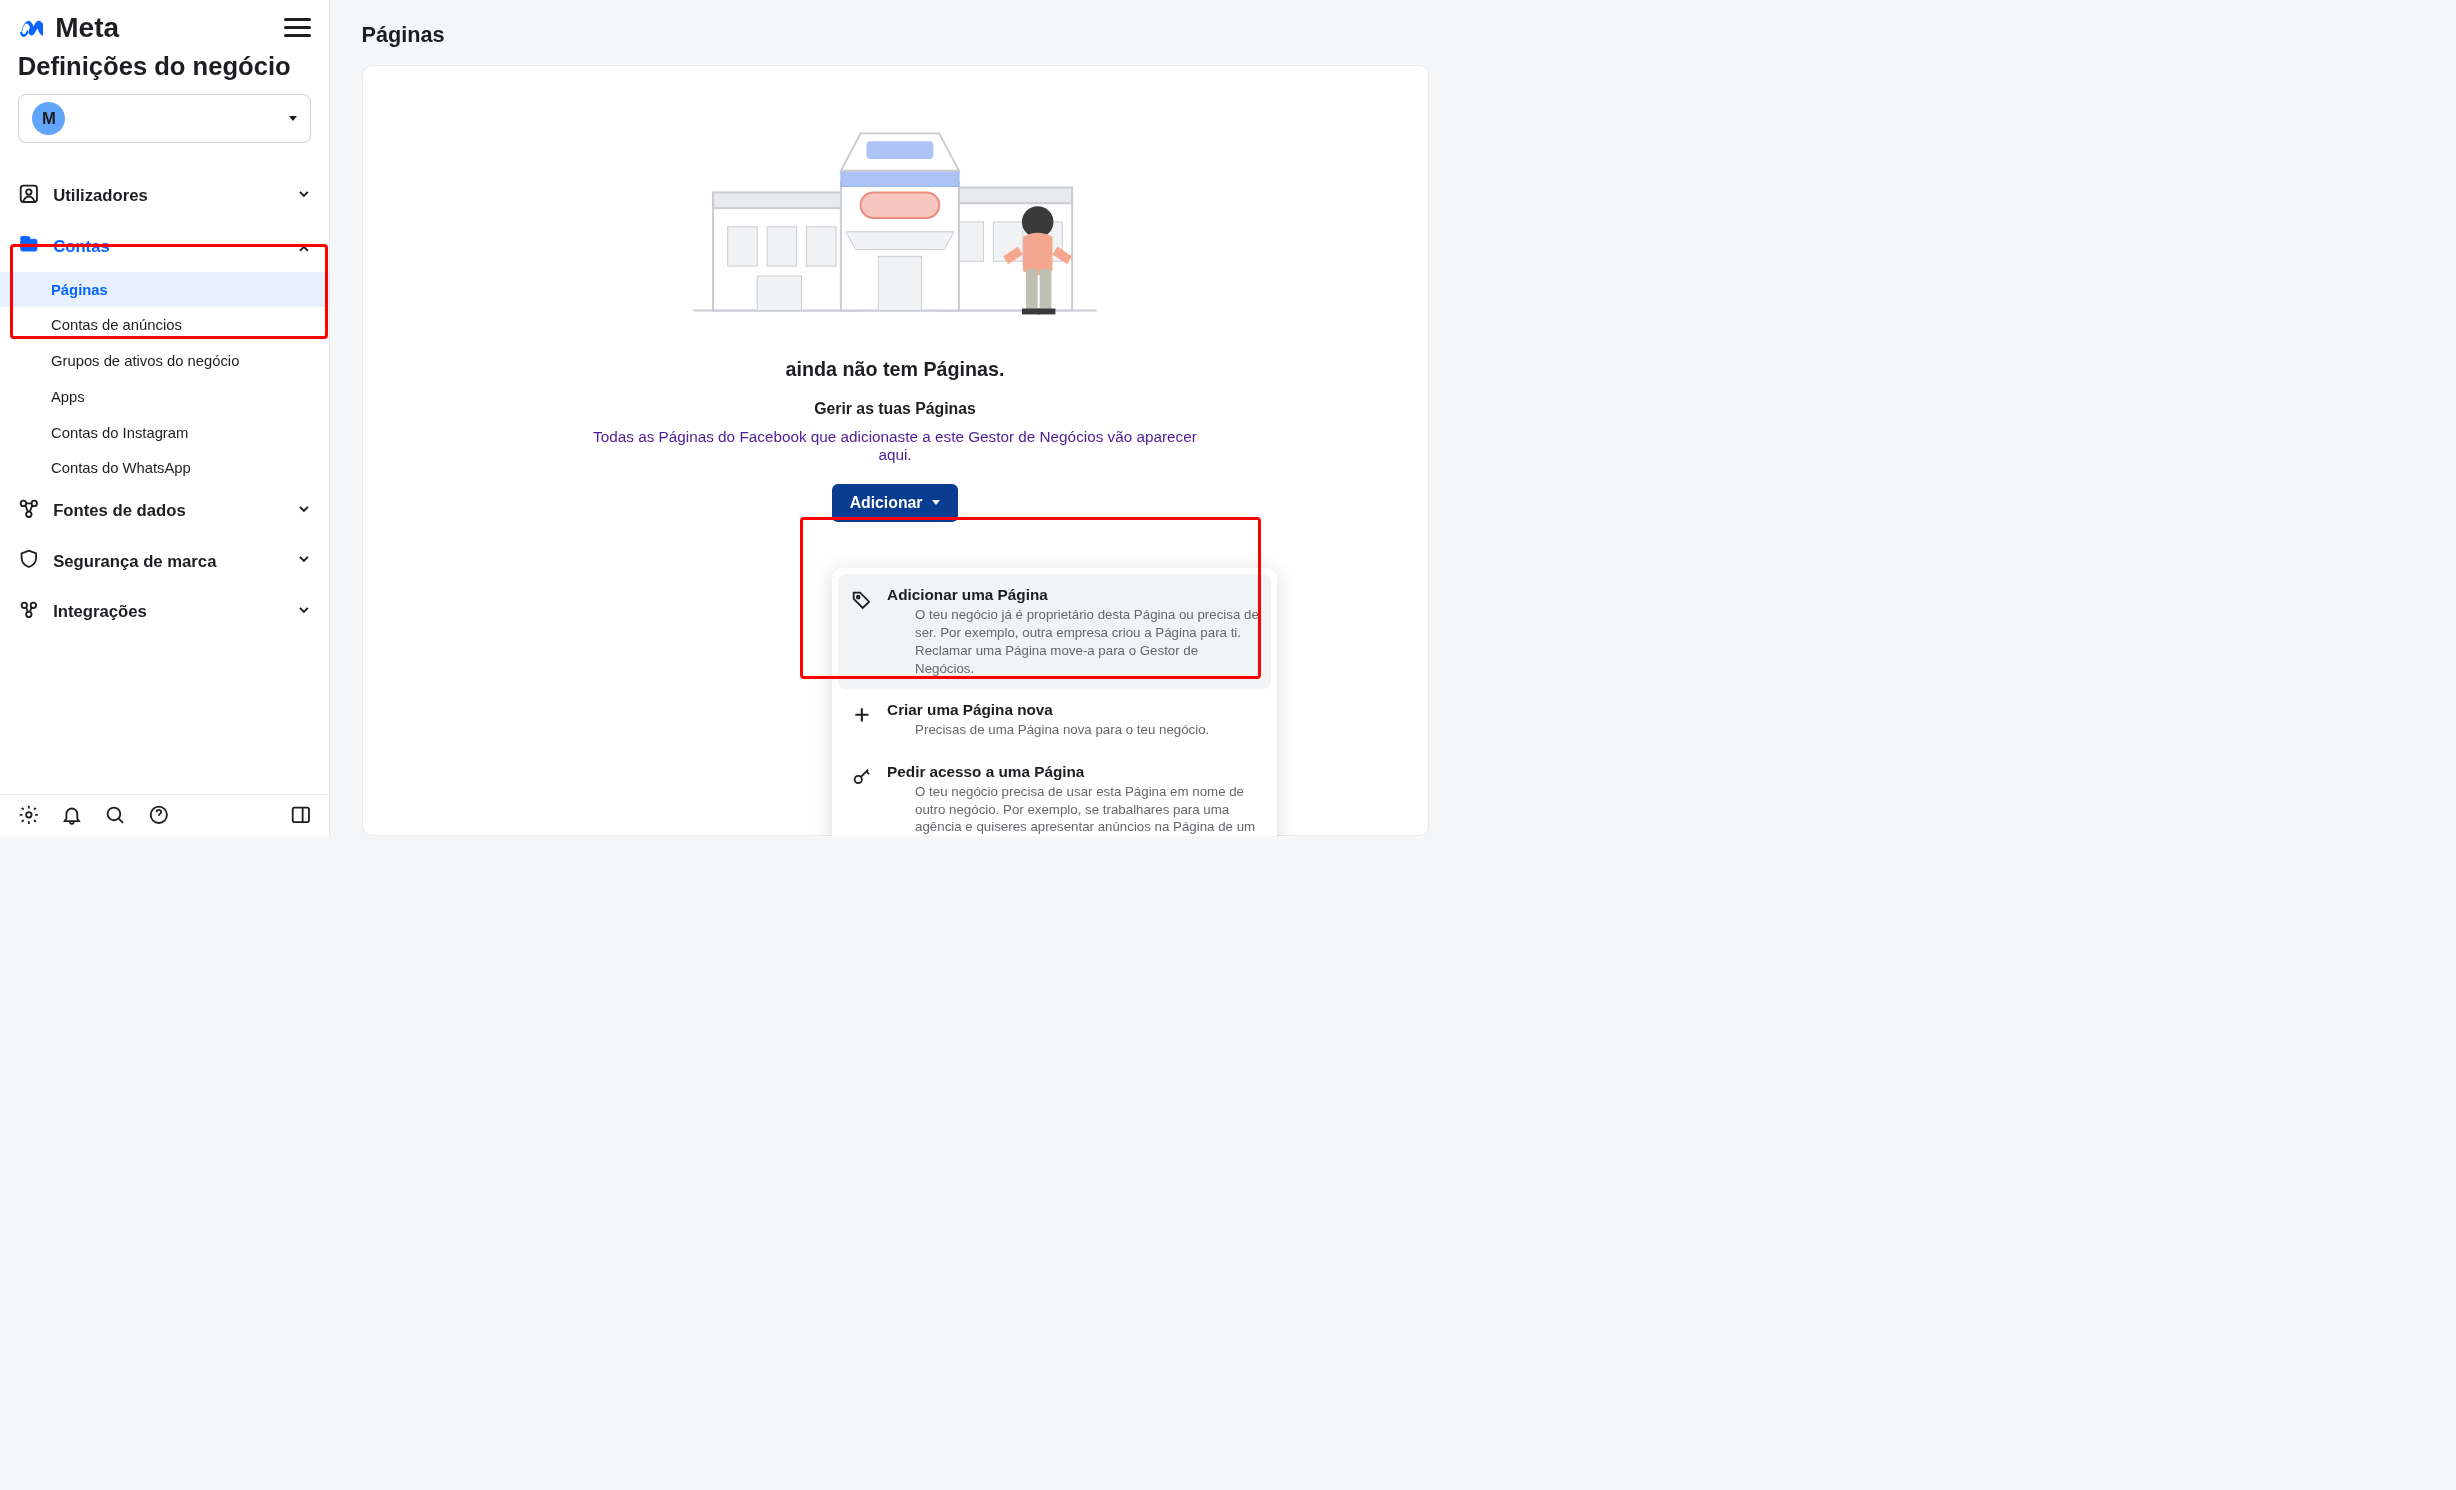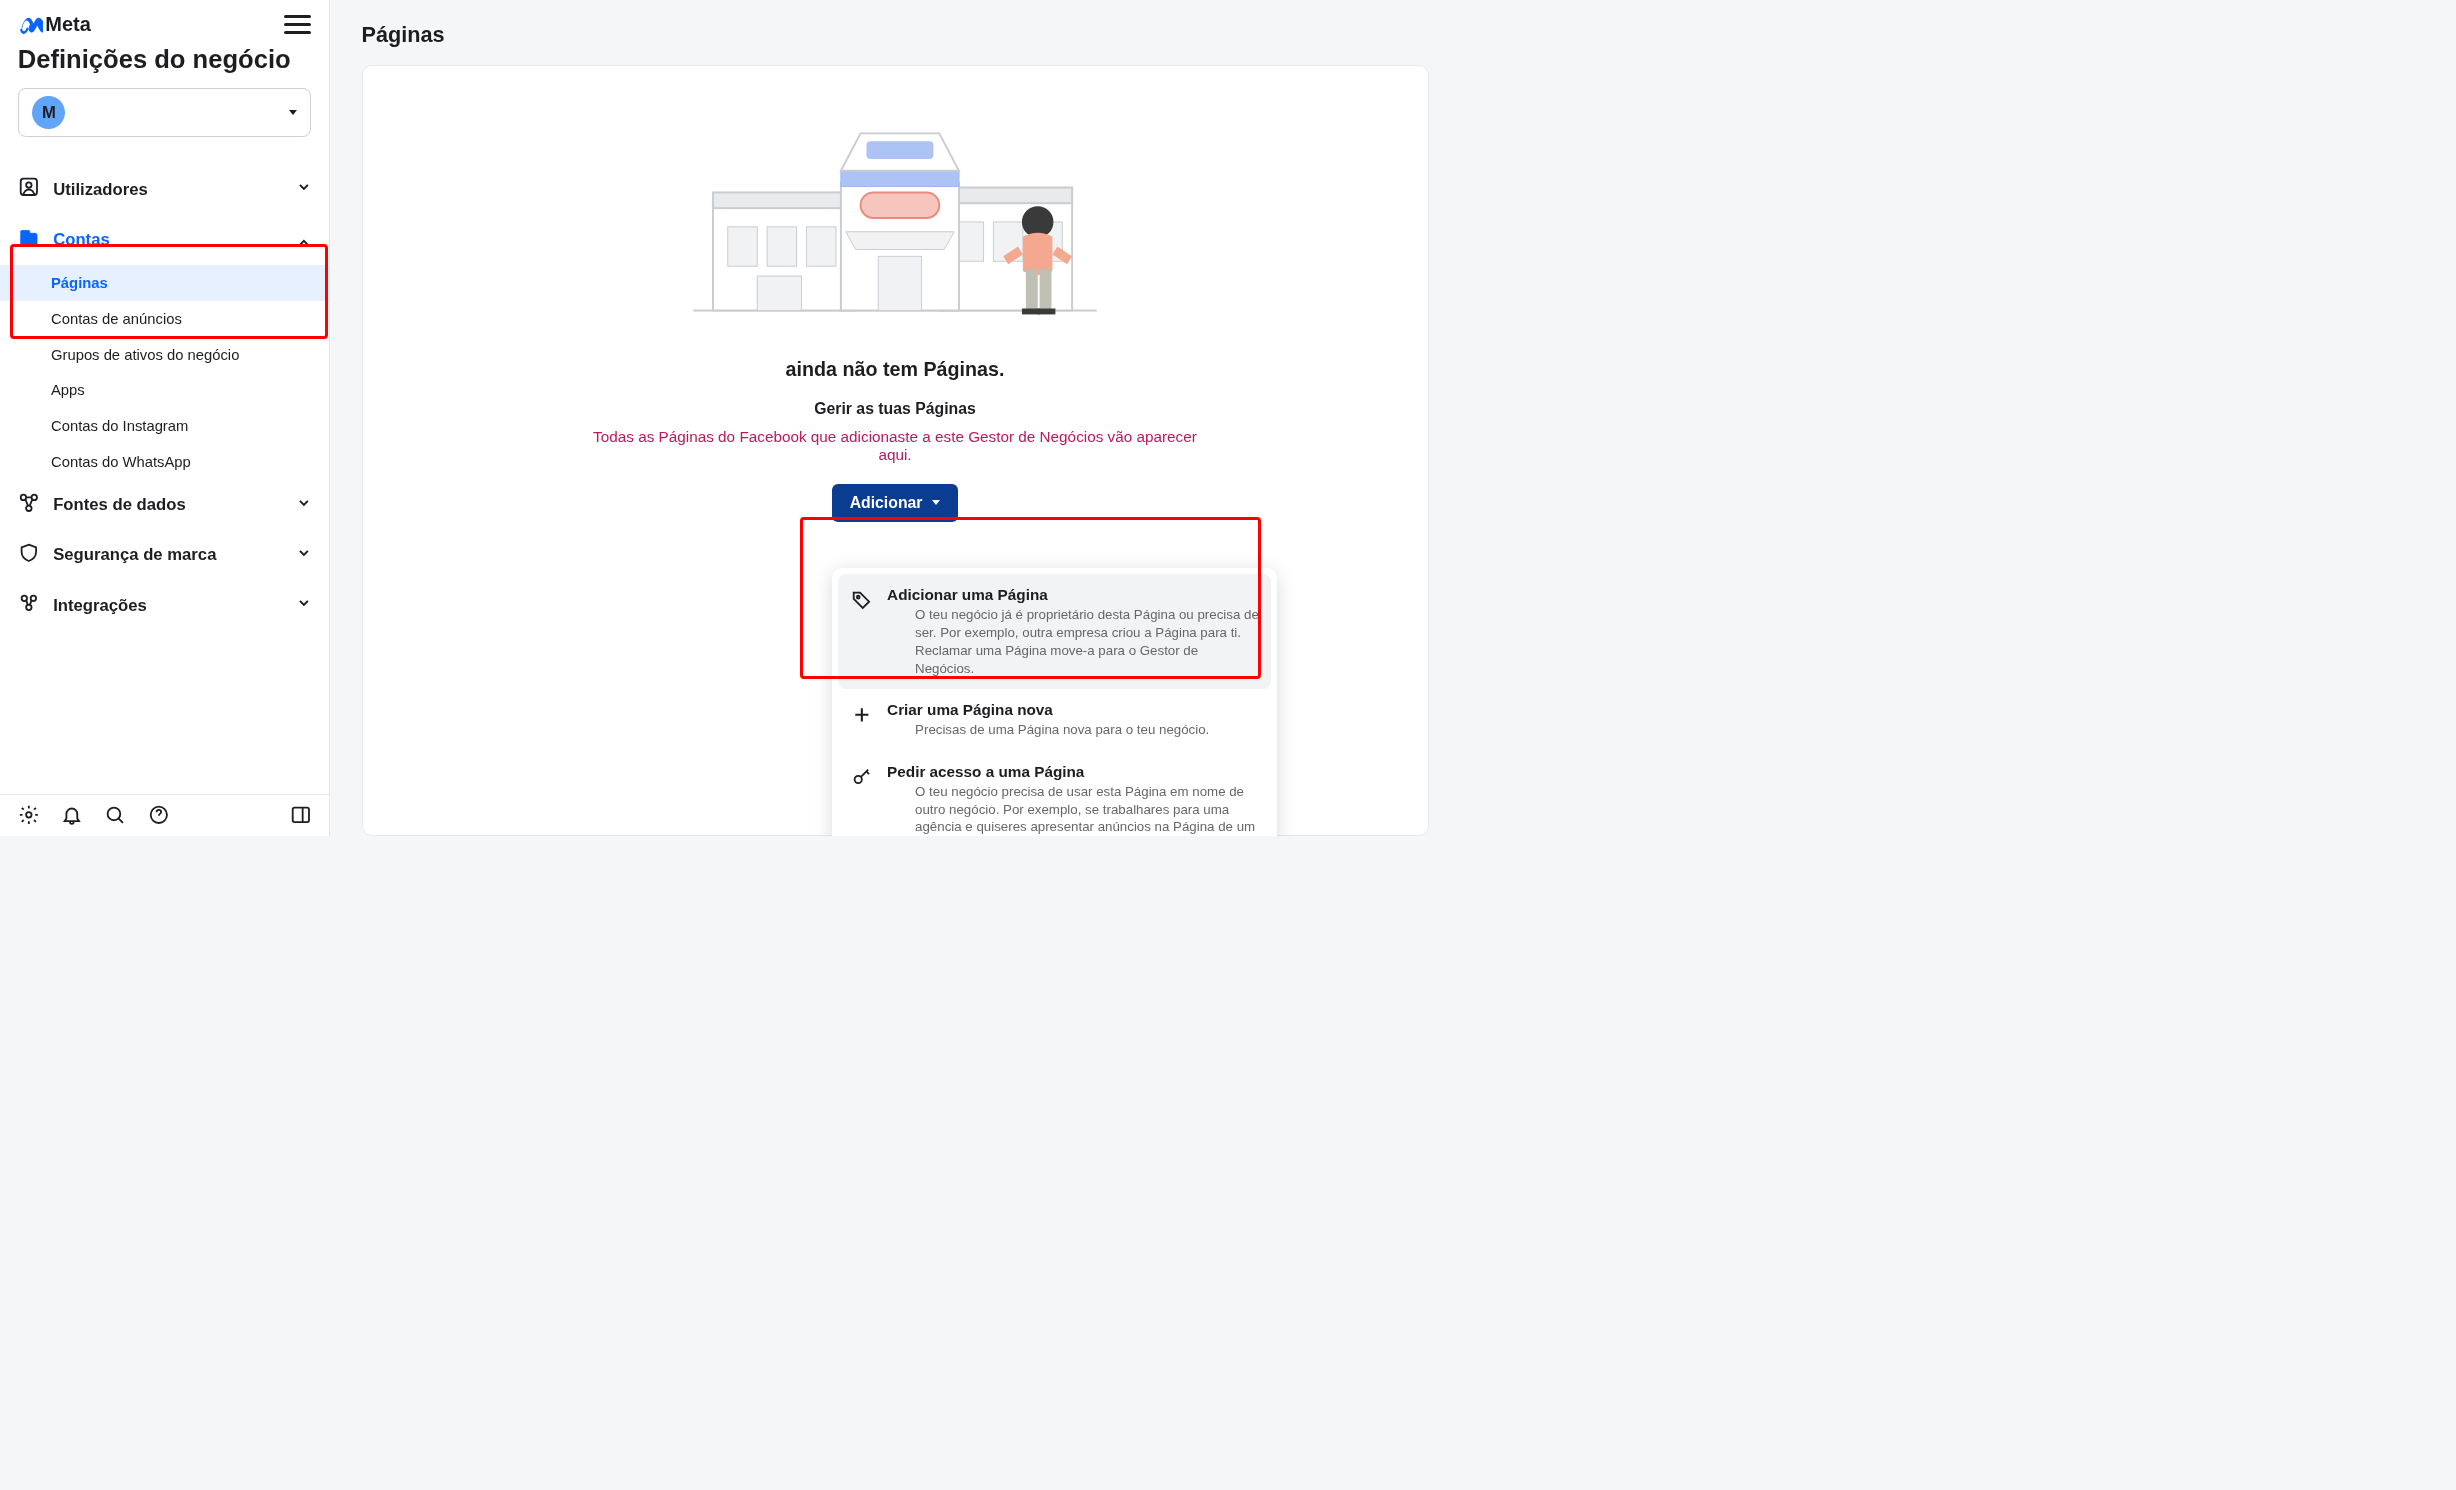--- a/index.html
+++ b/index.html
@@ -30,23 +30,23 @@
 
   .brand-row {
     display: flex;
     align-items: center;
     justify-content: space-between;
     margin-bottom: 7.9px;
   }
   .brand {
     display: flex;
     align-items: center;
-    gap: 2px;
+    gap: 12px;
     font-weight: 700;
-    font-size: 20px;
+    font-size: 28px;
     color: #1c1e21;
   }
   .brand svg { display: block; }
 
   .hamburger { width:27.6px; display:flex; flex-direction:column; gap:4.9px; cursor:pointer; }
   .hamburger span { height:3px; background:#1c1e21; border-radius:2px; }
 
   .page-title {
     font-size: 25.6px;
     font-weight: 700;
@@ -163,21 +163,21 @@
     font-weight: 700;
     margin-top: 17.7px;
   }
   .empty-sub {
     font-size: 15.8px;
     font-weight: 600;
     margin-top: 19.7px;
   }
   .empty-desc {
     font-size: 15.3px;
-    color: #be185d;
+    color: #4c1d95;
     margin-top: 9.9px;
     text-align:center;
     max-width: 630px;
   }
 
   .add-btn {
     margin-top: 19.7px;
     background:#0a3d91;
     color:#fff;
     border:none;

